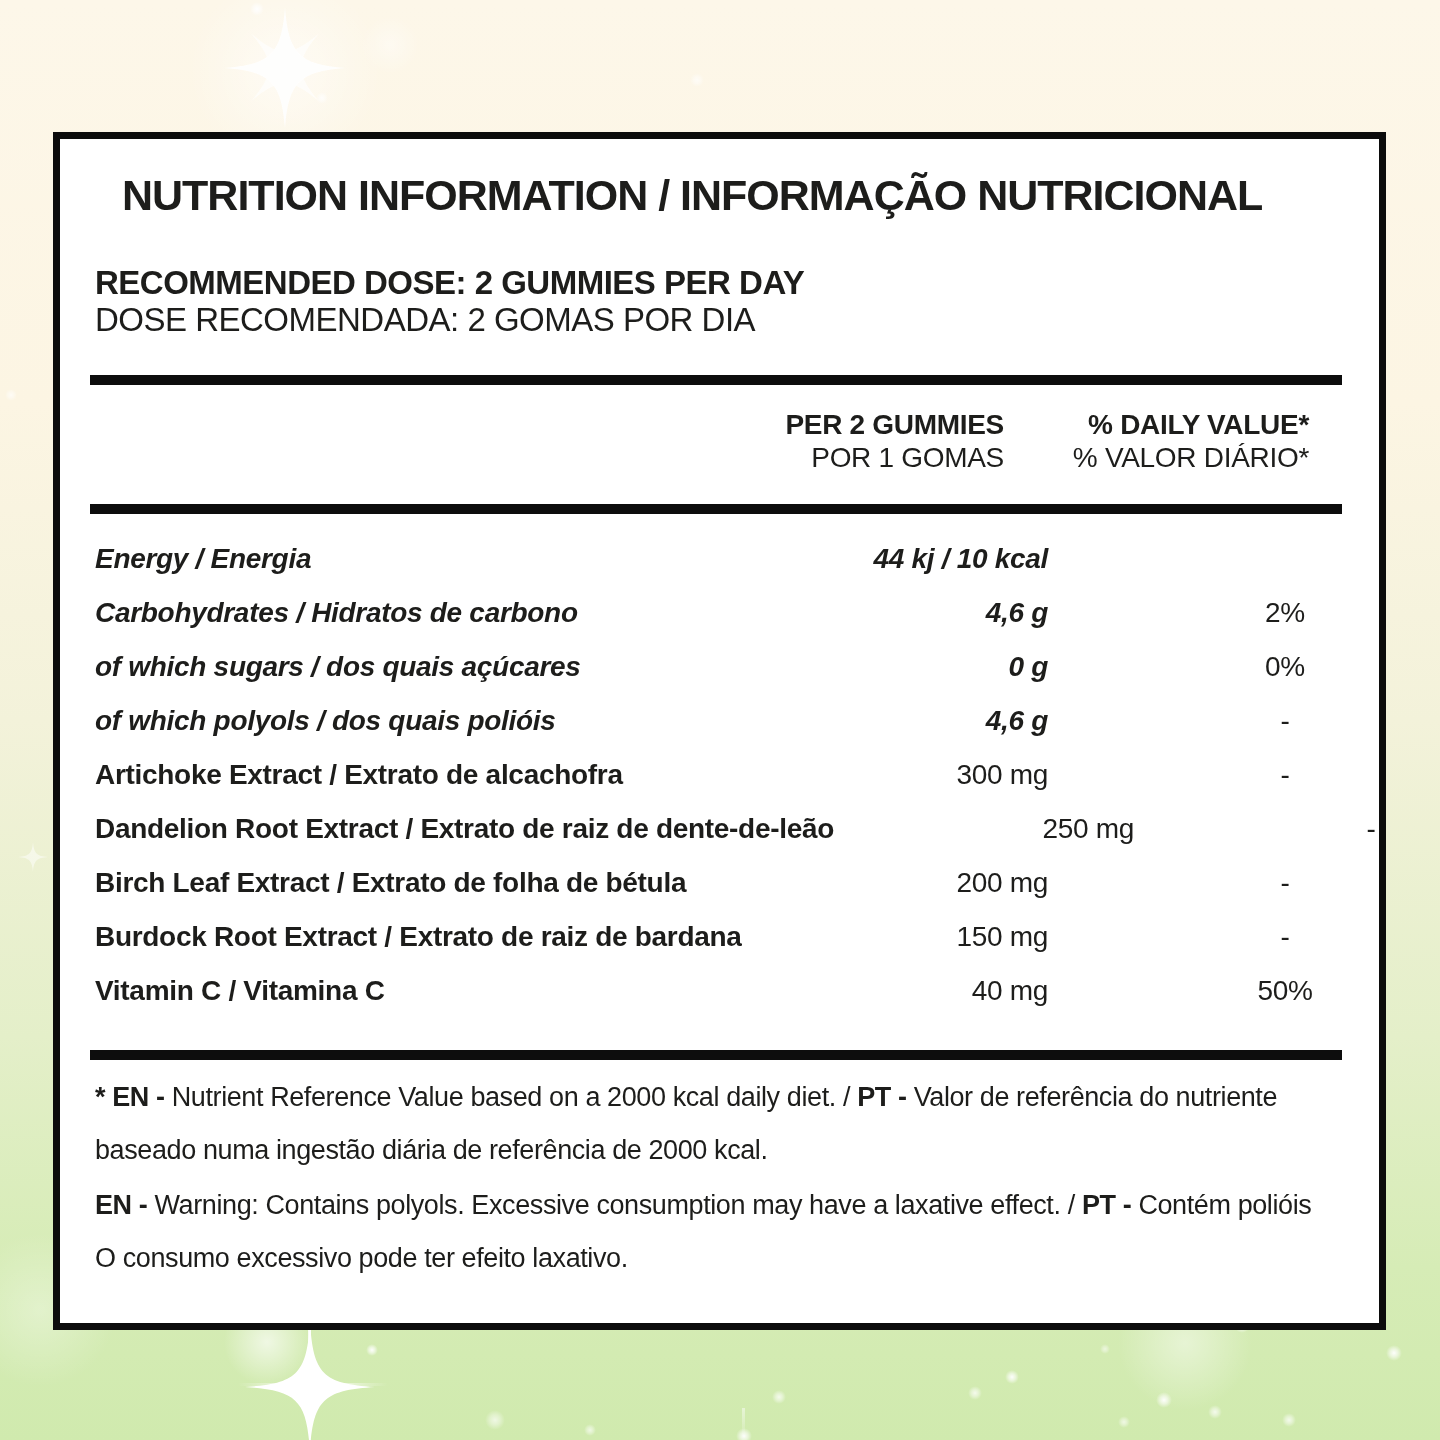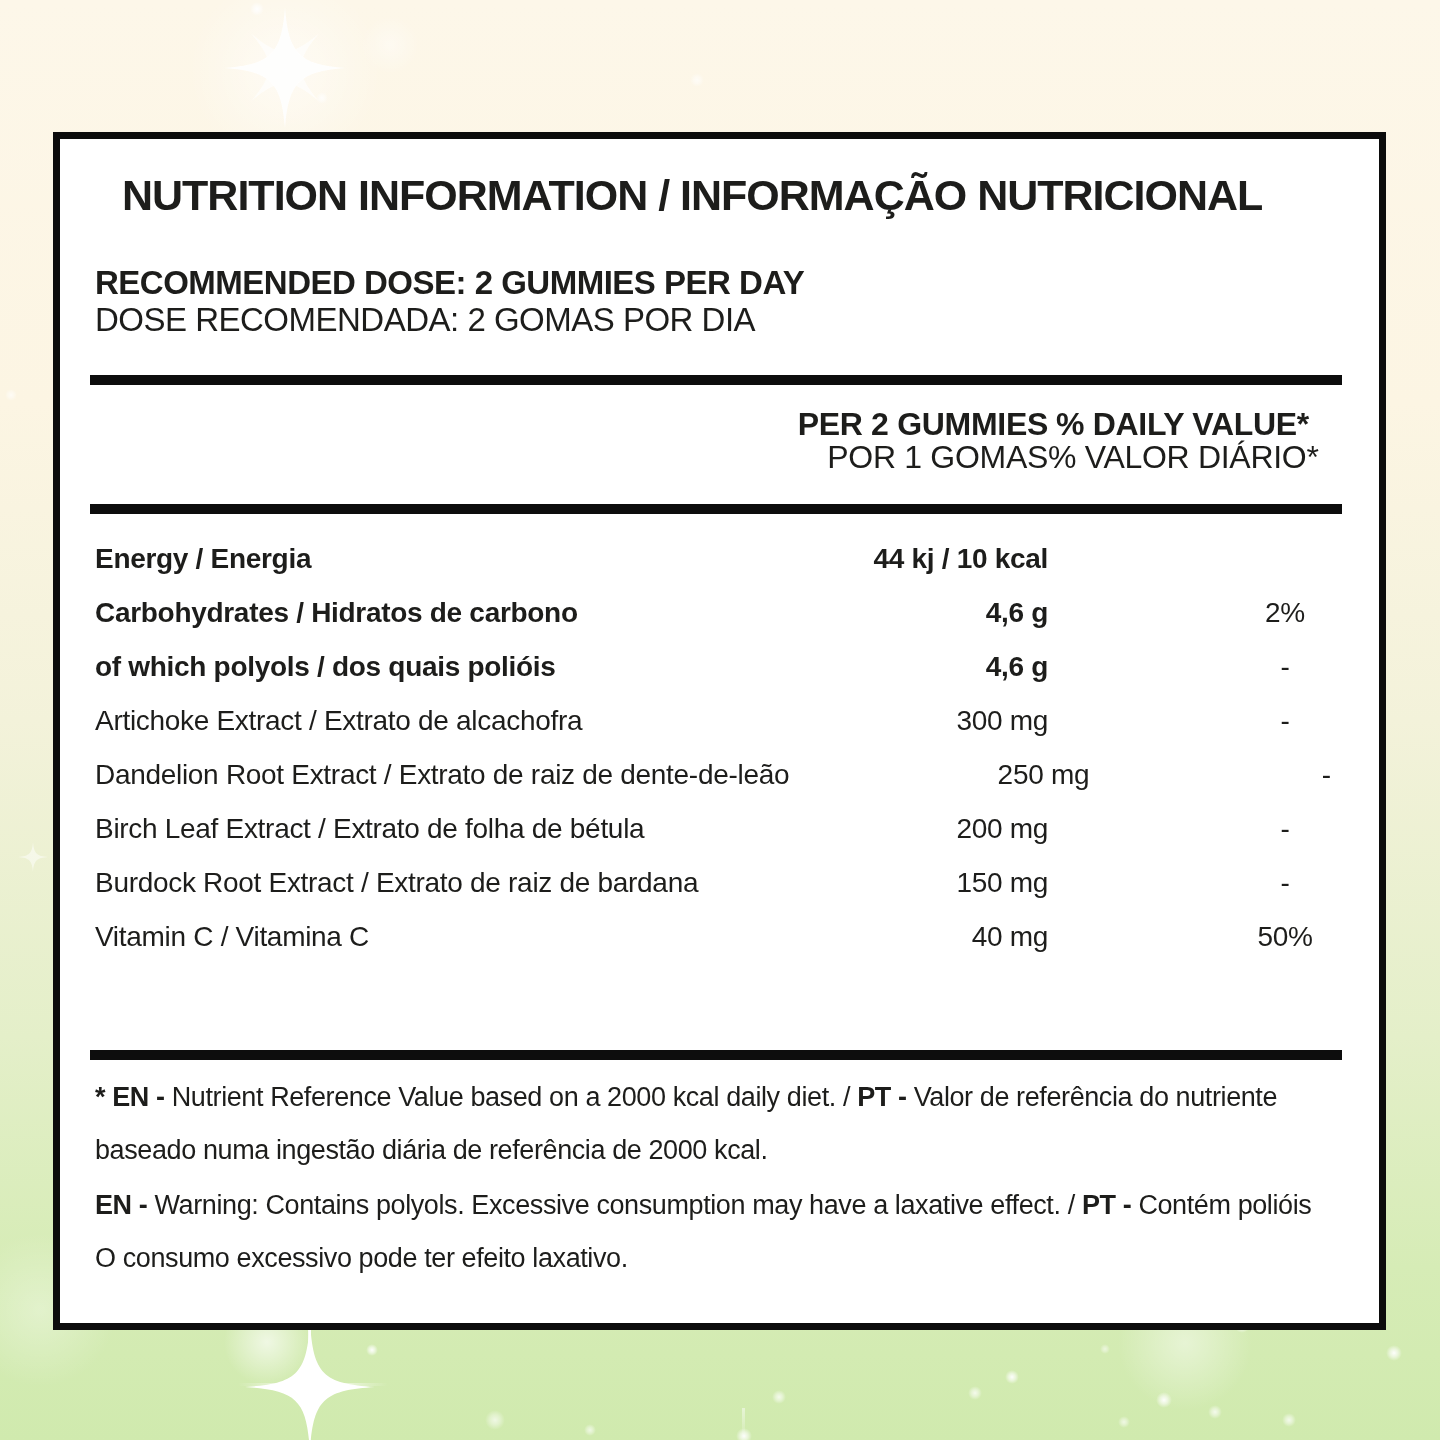--- a/index.html
+++ b/index.html
@@ -26,30 +26,30 @@
   }
   .abs{position:absolute;}
   #title{left:62px;top:30px;font-size:43px;font-weight:700;letter-spacing:-1px;line-height:52px;white-space:nowrap;}
   #dose{left:35px;top:125px;font-size:33px;line-height:37px;letter-spacing:-0.5px;white-space:nowrap;}
   #dose .en{font-weight:700;}
   .bar{left:30px;right:37px;height:10px;background:#0d0d0d;}
   #bar1{top:236px;}
   #bar2{top:365px;}
   #bar3{top:911px;}
   .grid{display:grid;grid-template-columns:1fr 300px 294px;}
-  #colhead{left:30px;right:37px;top:269px;font-size:32px;line-height:33px;}
+  #colhead{left:30px;right:37px;top:269px;font-size:28px;line-height:33px;gap:44px;}
   #colhead .amount-h,#colhead .dv-h{text-align:right;white-space:nowrap;}
   #colhead .dv-h{padding-right:33px;}
   #colhead .l1{font-weight:700;}
   #rows{left:30px;right:37px;top:376px;padding-top:17px;}
   .nrow{height:54px;align-items:center;font-size:28px;}
-  .nrow .nm{padding-left:5px;white-space:nowrap;}
+  .nrow .nm{padding-left:5px;white-space:nowrap;font-weight:bold;}
   .nrow .amt{text-align:right;white-space:nowrap;}
   .nrow .dv{text-align:center;padding-left:180px;white-space:nowrap;}
-  .nrow.bold .nm,.nrow.bold .amt{font-weight:700;}
+  .nrow.bold .nm,.nrow.bold .amt{font-weight:700;font-style:italic;}
   .fn{left:35px;width:1270px;font-size:27px;line-height:53px;letter-spacing:-0.4px;}
   .fn .line{white-space:nowrap;}
   #fn1{top:932px;}
   #fn2{top:1040px;}
   .b{font-weight:700;}
 </style>
 </head>
 <body>
 
 <div id="stage">
@@ -124,20 +124,25 @@
         <div class="nm">Energy / Energia</div>
         <div class="amt">44 kj / 10 kcal</div>
         <div class="dv"></div>
       </div>
       <div class="nrow grid bold">
         <div class="nm">Carbohydrates / Hidratos de carbono</div>
         <div class="amt">4,6 g</div>
         <div class="dv">2%</div>
       </div>
       <div class="nrow grid bold">
+        <div class="nm">of which sugars / dos quais açúcares</div>
+        <div class="amt">0 g</div>
+        <div class="dv">0%</div>
+      </div>
+      <div class="nrow grid bold">
         <div class="nm">of which polyols / dos quais polióis</div>
         <div class="amt">4,6 g</div>
         <div class="dv">-</div>
       </div>
       <div class="nrow grid">
         <div class="nm">Artichoke Extract / Extrato de alcachofra</div>
         <div class="amt">300 mg</div>
         <div class="dv">-</div>
       </div>
       <div class="nrow grid">

